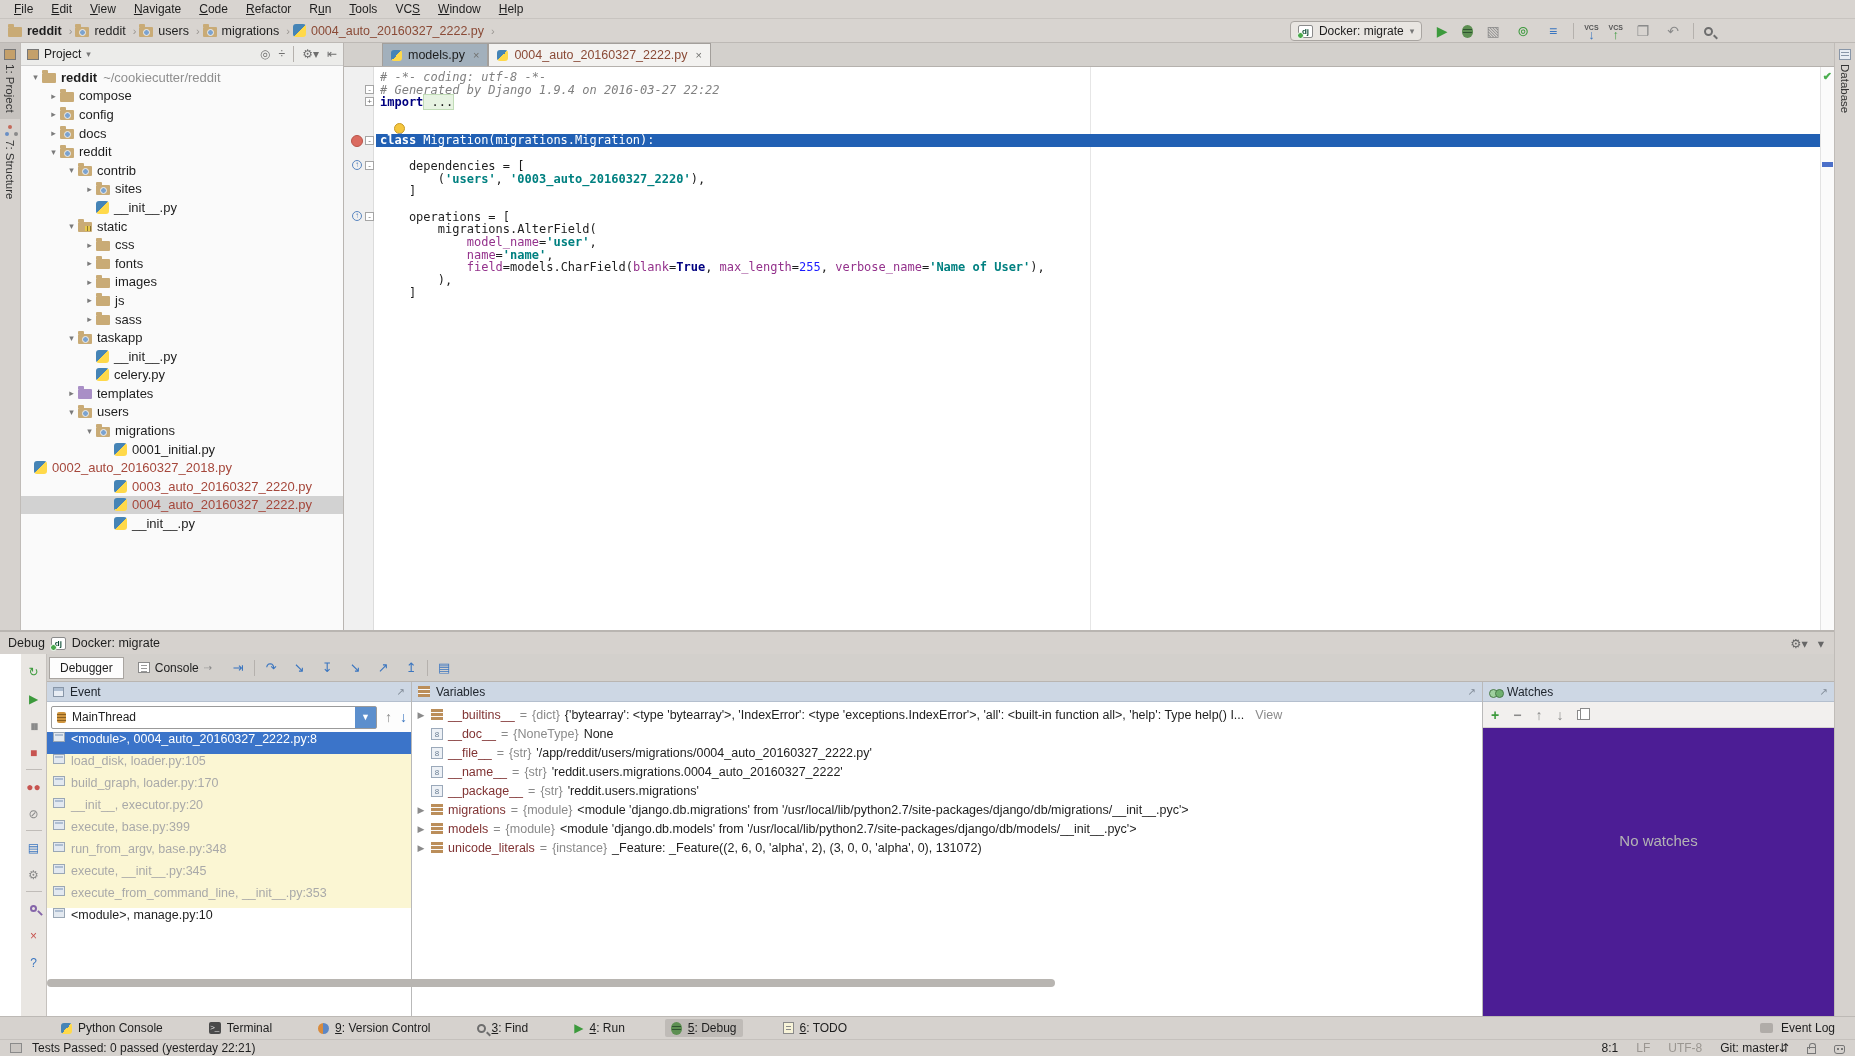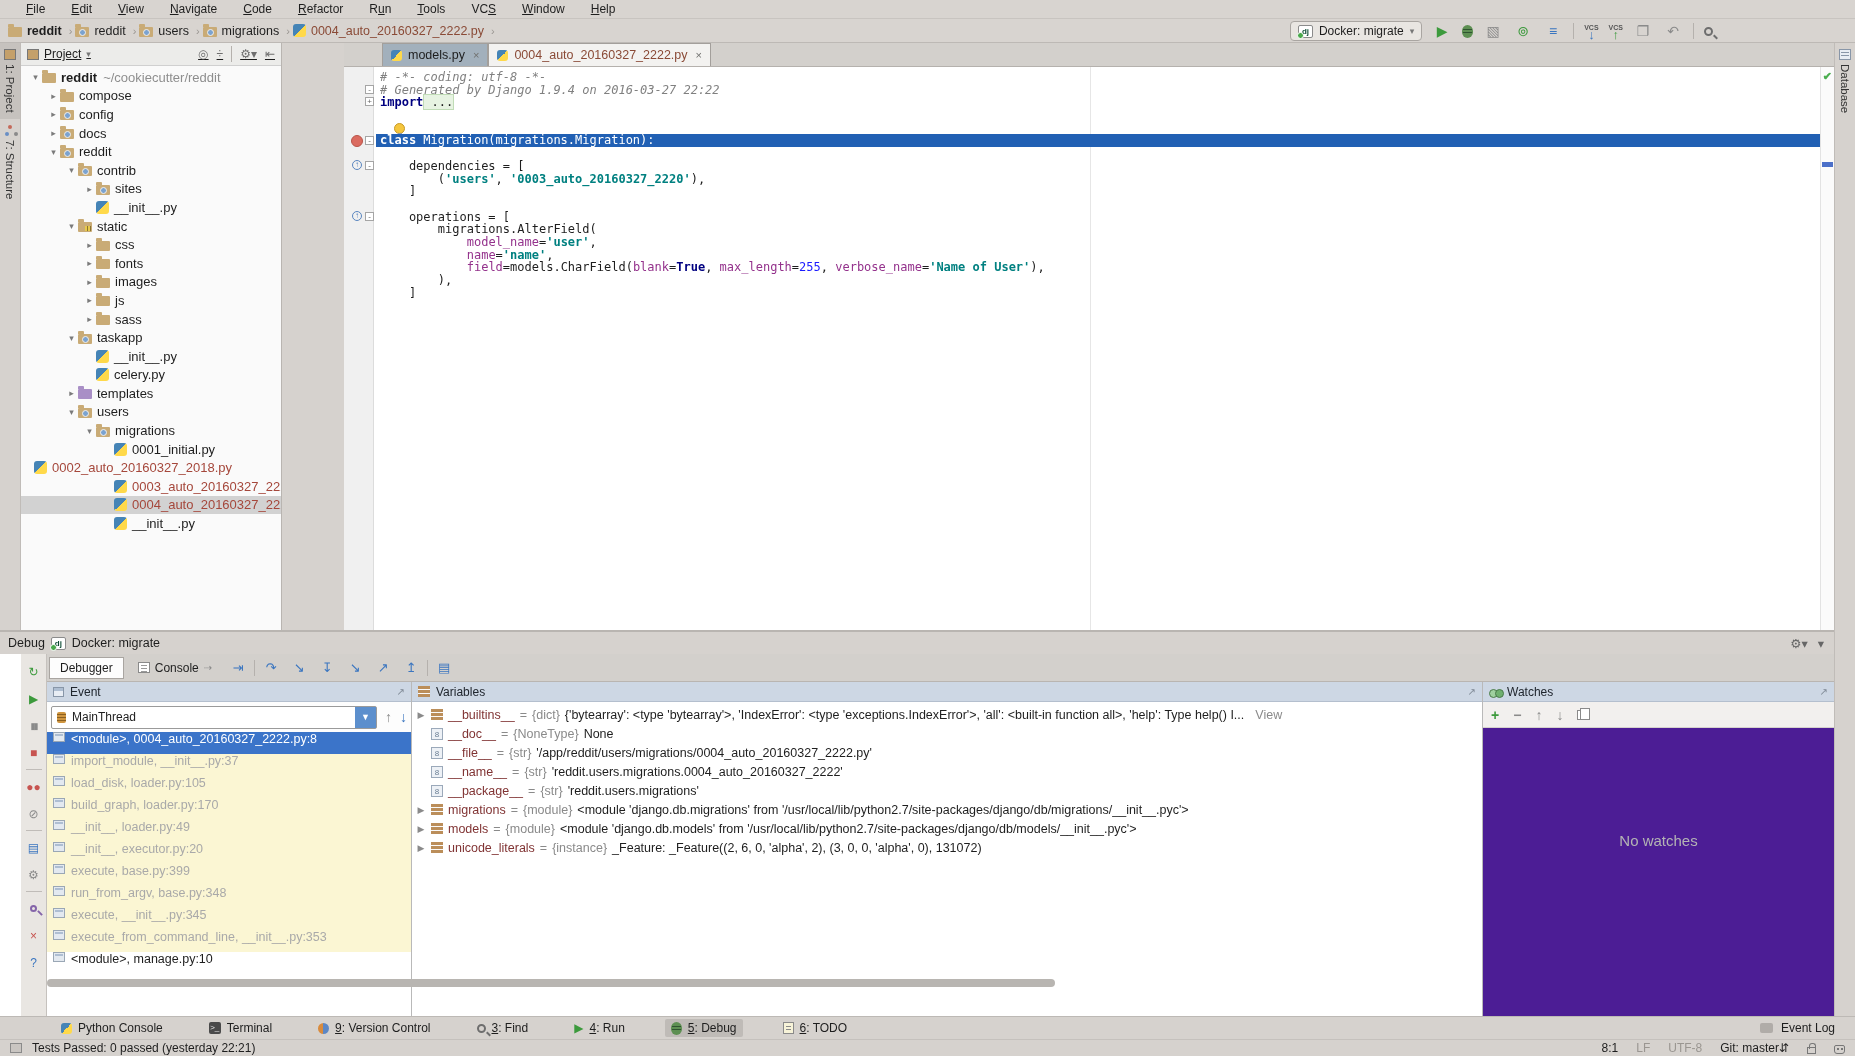--- a/index.html
+++ b/index.html
@@ -3,21 +3,21 @@
 <meta charset="utf-8">
 <style>
   * { box-sizing: border-box; margin:0; padding:0; }
   html,body { width:1855px; height:1056px; overflow:hidden; }
   body { font-family:"Liberation Sans",sans-serif; font-size:12px; color:#1e1e1e;
          background:#d6d2ce; position:relative; }
   .abs { position:absolute; }
 
   
   #menubar { left:0; top:0; width:1855px; height:19px; background:#d8d4d0;
-             display:flex; align-items:center; padding-left:18px; gap:10px; border-bottom:1px solid #c8c4c0;}
+             display:flex; align-items:center; padding-left:6px; gap:2px; border-bottom:1px solid #c8c4c0;}
   .menu-item { padding:1px 8px; cursor:default; }
   .menu-item u { text-decoration:underline; }
 
   #crumbrow { left:0; top:19px; width:1855px; height:24px; background:#d8d4d0;
               display:flex; align-items:center; padding-left:8px; border-bottom:1px solid #bdb9b5; }
   .crumb { display:flex; align-items:center; gap:5px; margin-right:4px; font-size:12.5px;}
   .crumb-sep { color:#9a9691; margin:0 3px; font-size:11px; }
   #toolbar-right { position:absolute; right:142px; top:0; height:24px; display:flex; align-items:center; gap:10px;}
   .runconfig { display:flex; align-items:center; gap:6px; background:#e9e6e2; border:1px solid #a9a5a1;
                border-radius:4px; height:20px; padding:0 7px; }
@@ -29,21 +29,21 @@
   .stripe { background:#d6d2ce; }
   #stripe-left { left:0; top:43px; width:21px; height:973px; border-right:1px solid #c0bcb8; }
   #stripe-right { left:1834px; top:43px; width:21px; height:973px; border-left:1px solid #c0bcb8; }
   .vtab { display:flex; flex-direction:column; align-items:center; gap:4px; padding:6px 0; color:#333;
           font-size:11.5px; cursor:default; }
   .vtab.active { background:#c6c2be; }
   .vtext-up { writing-mode:vertical-rl; transform:rotate(180deg); }
   .vtext-dn { writing-mode:vertical-rl; }
 
   
-  #proj-panel { left:21px; top:43px; width:261px; height:587px; background:#fafafa; border-right:1px solid #b9b5b1;text-decoration:underline; }
+  #proj-panel { left:21px; top:43px; width:323px; height:587px; background:#fafafa; border-right:1px solid #b9b5b1; }
   #proj-header { height:23px; background:#ececea; border-bottom:1px solid #d0d0d0; display:flex; align-items:center; padding:0 6px; }
   #proj-title { display:flex; align-items:center; gap:5px; }
   #proj-hdr-icons { margin-left:auto; display:flex; align-items:center; gap:8px; color:#6e6e6e; font-size:12px;}
   #tree { position:absolute; top:24px; left:0; right:0; bottom:0; overflow:hidden; padding-top:1px; }
   .trow { height:18.6px; display:flex; align-items:center; font-size:13px; white-space:nowrap; }
   .trow.sel { background:#d2d2d2; }
   .tarrow { width:13px; text-align:center; color:#7a7a7a; font-size:9px; flex:none;}
   .tlabel { margin-left:5px; }
   .tlabel.red { color:#a5473b; }
   .tsuffix { color:#8e8e8e; margin-left:6px; }
@@ -522,33 +522,25 @@
       <span class="gray" style="font-size:14px;">↑</span>
       <span class="blue" style="font-size:14px;">↓</span>
     </div>
     <div id="frames-list">
         <div class="frow sel">
           <span class="fico"></span>
           <span>&lt;module&gt;, 0004_auto_20160327_2222.py:8</span>
         </div>
         <div class="frow lib">
           <span class="fico"></span>
-          <span>import_module, __init__.py:37</span>
+          <span>load_disk, loader.py:105</span>
         </div>
         <div class="frow lib">
           <span class="fico"></span>
-          <span>load_disk, loader.py:105</span>
-        </div>
-        <div class="frow lib">
-          <span class="fico"></span>
           <span>build_graph, loader.py:170</span>
-        </div>
-        <div class="frow lib">
-          <span class="fico"></span>
-          <span>__init__, loader.py:49</span>
         </div>
         <div class="frow lib">
           <span class="fico"></span>
           <span>__init__, executor.py:20</span>
         </div>
         <div class="frow lib">
           <span class="fico"></span>
           <span>execute, base.py:399</span>
         </div>
         <div class="frow lib">

